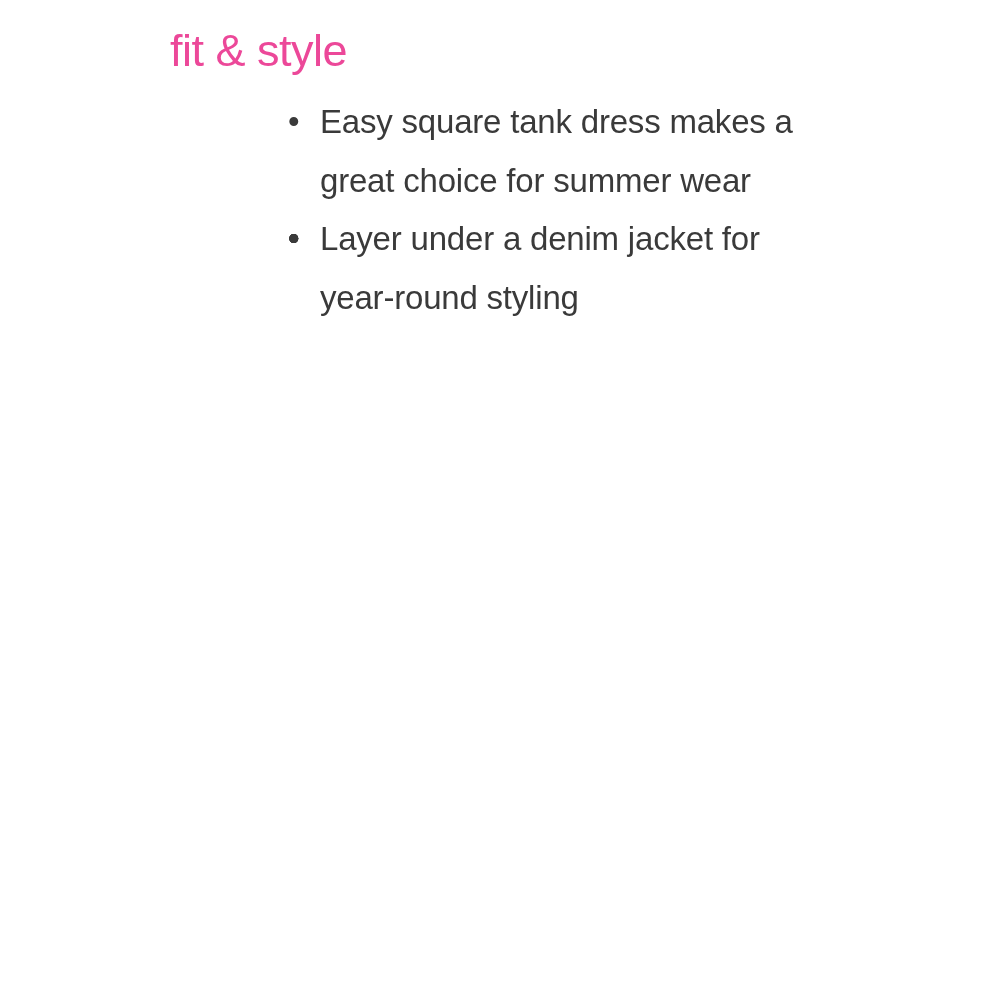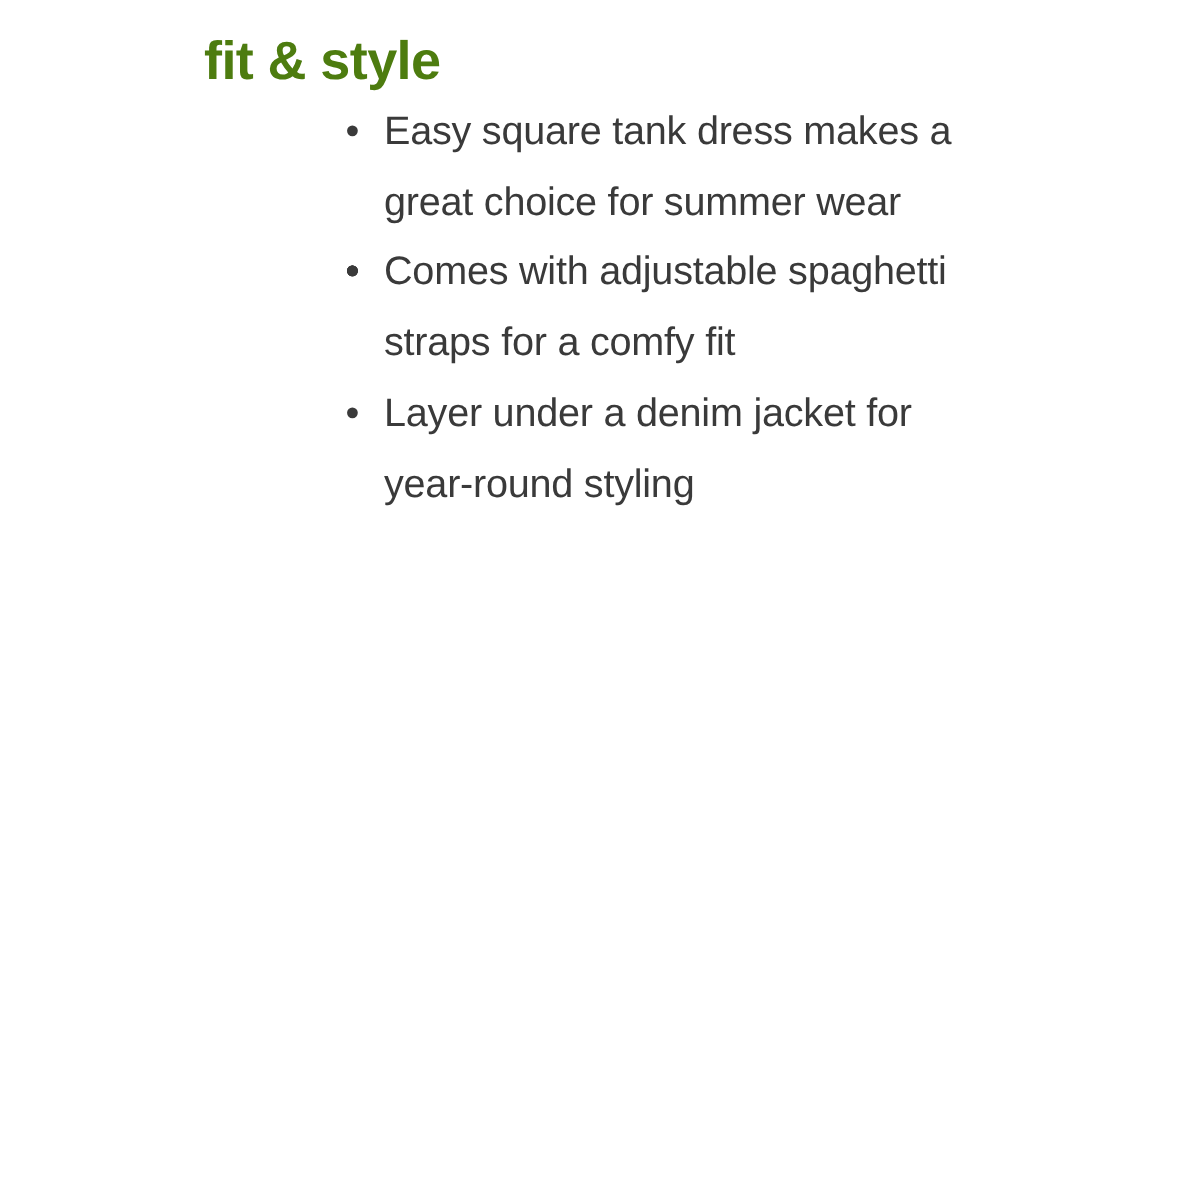--- a/index.html
+++ b/index.html
@@ -16,24 +16,24 @@
   }
   .page {
     width: 1000px;
     height: 1000px;
     box-sizing: border-box;
     padding: 24px 0 0 0;
     position: relative;
   }
   .section-title {
     font-size: 45px;
-    font-weight: bold;
-    color: #4d7c0f;
+    font-weight: normal;
+    color: #ec4899;
     letter-spacing: -0.5px;
-    margin: 0 0 2px 170px;
+    margin: 0 0 15px 170px;
     line-height: 1.2;
   }
   ul.feature-list {
     list-style: none;
     margin: 0;
     padding: 0 0 0 280px;
   }
   ul.feature-list li {
     position: relative;
     font-size: 33px;
@@ -69,21 +69,20 @@
       <span class="bullet">•</span>
     </li>
     <li>
       <span class="bullet">•</span>
     </li>
     <li>
       <span class="bullet">•</span>
     </li>
     <li>
       <span class="bullet">•</span>
-      <span>Comes with adjustable spaghetti straps for a comfy fit</span>
     </li>
     <li>
       <span class="bullet">•</span>
       <span>Layer under a denim jacket for year-round styling</span>
     </li>
   </ul>
 
 </div>
 
 </body></html>

